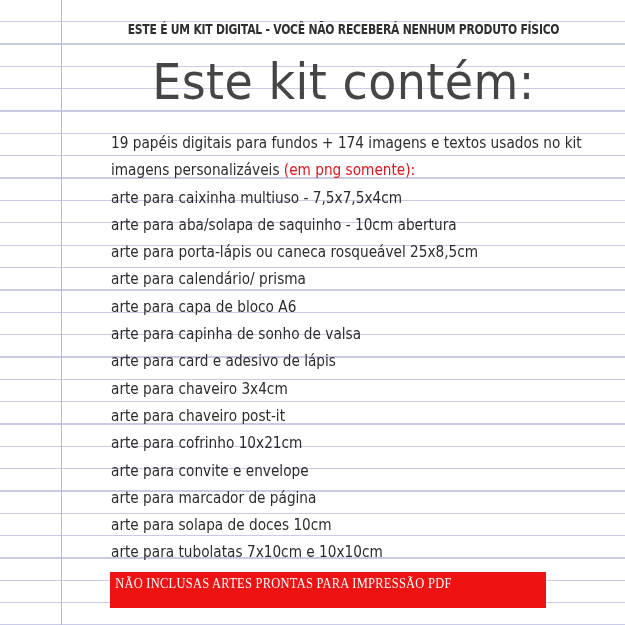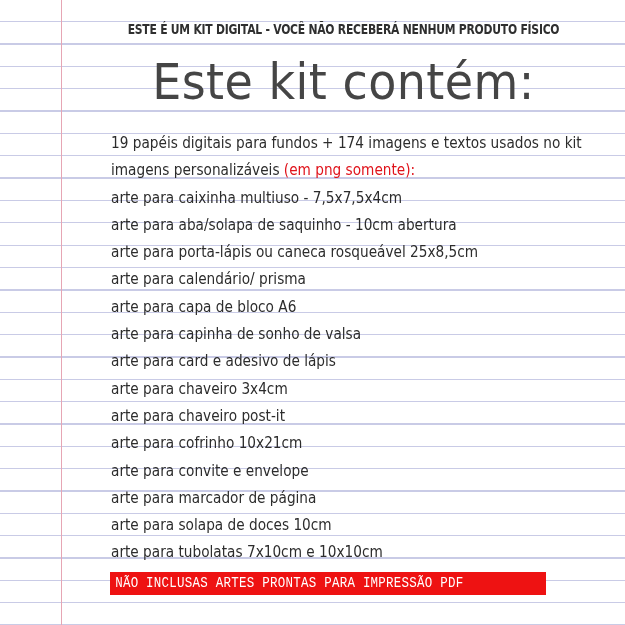--- a/index.html
+++ b/index.html
@@ -79,24 +79,24 @@
       transform-origin: 0 50%;
     }
     .list .highlight {
       color: #e0121a;
     }
     .banner {
       position: absolute;
       left: 110px;
       top: 572px;
       width: 436px;
-      height: 23px;
+      height: 36px;
       background: #ee1212;
       color: #ffffff;
-      font-family: Liberation Mono, monospace;
+      font-family: Liberation Serif, serif;
       font-size: 14.5px;
       line-height: 23px;
       letter-spacing: 0.3px;
       overflow: hidden;
     }
     .banner span {
       display: inline-block;
       padding-left: 6px;
       white-space: nowrap;
       transform: scaleX(0.86);

